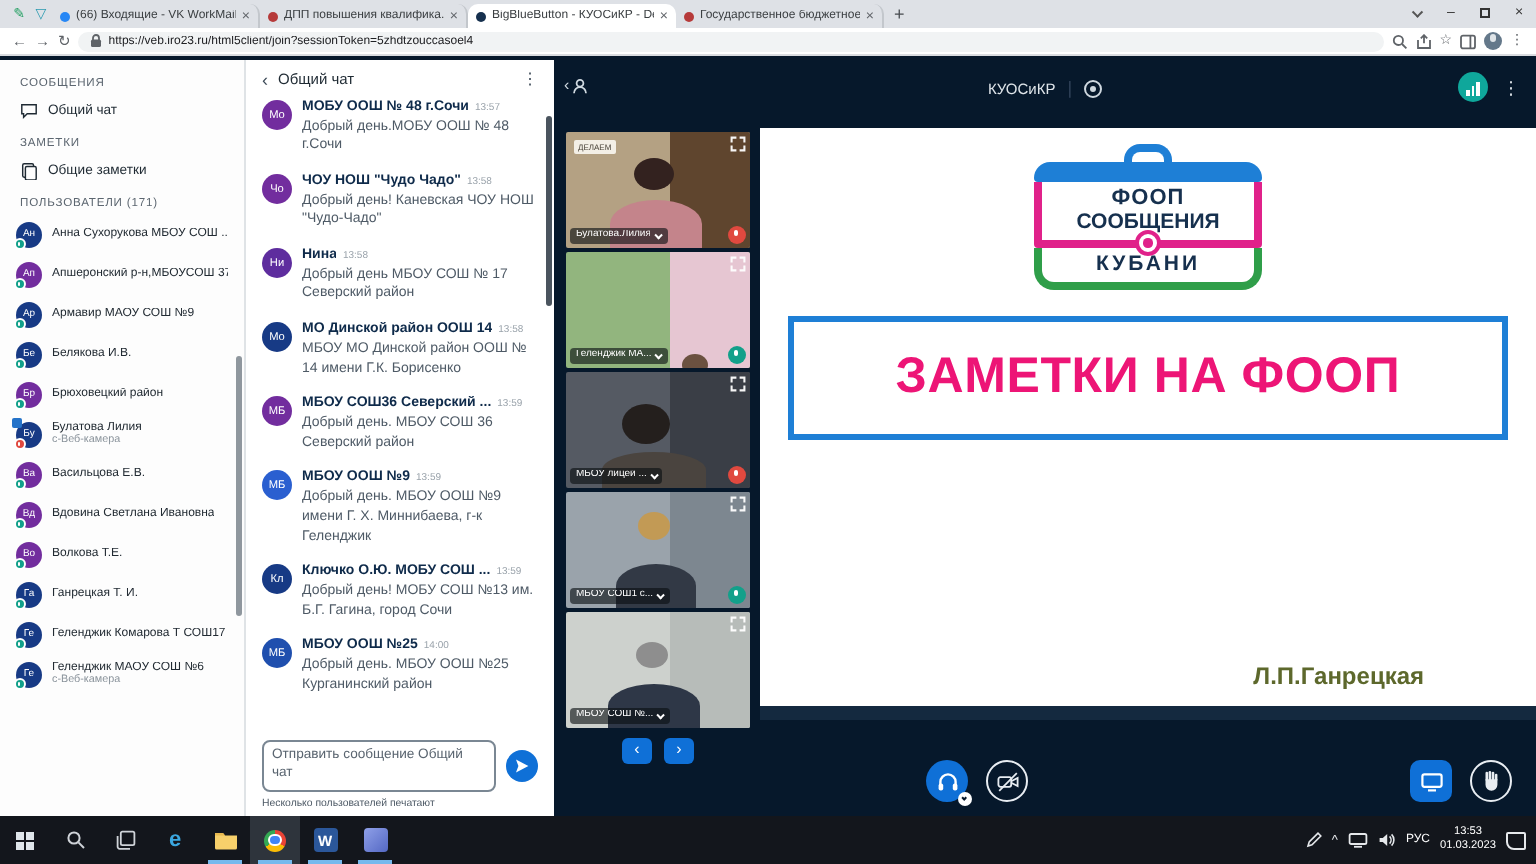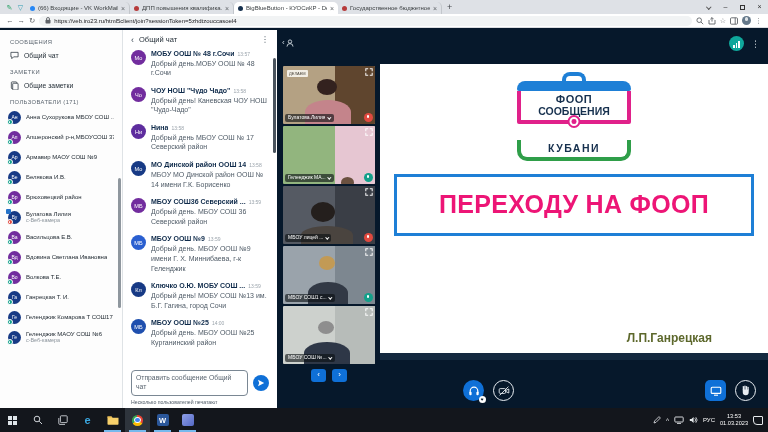--- a/index.html
+++ b/index.html
@@ -108,21 +108,21 @@
   .slide{position:absolute;left:103px;top:34px;right:0;height:296px;background:#fff;overflow:hidden}
   .logo{width:114px;margin:8px auto 0;position:relative}
   .logo-handle{width:24px;height:10px;border:4px solid #1e7fd6;border-bottom:none;border-radius:8px 8px 0 0;margin:0 auto -1px}
   .logo-top{height:10px;background:#1e7fd6;border-radius:8px 8px 2px 2px}
   .logo-mid{border-left:4px solid #e0218a;border-right:4px solid #e0218a;background:#fff;text-align:center;padding:2px 0 3px}
   .logo-l1{font-size:11px;font-weight:bold;color:#16304e;letter-spacing:.5px}
   .logo-l2{font-size:10.5px;font-weight:bold;color:#16304e}
   .logo-pinkline{height:4px;background:#e0218a;border-radius:0 0 2px 2px;position:relative}
   .bulb{position:absolute;left:50%;top:-5px;transform:translateX(-50%);width:13px;height:13px;background:#fff;border:2.5px solid #e0218a;border-radius:50%}
   .bulb::after{content:"";position:absolute;inset:2.2px;background:#e0218a;border-radius:50%}
-  .logo-bot{border:4px solid #2f9e49;border-top:none;border-radius:0 0 10px 10px;text-align:center;padding:2px 0 3px;margin-top:16px}
+  .logo-bot{border:4px solid #2f9e49;border-top:none;border-radius:0 0 10px 10px;text-align:center;padding:2px 0 3px;margin-top:0}
   .logo-l3{font-size:10.5px;font-weight:bold;color:#16304e;letter-spacing:1.5px}
   .slide-titlebox{margin:13px 14px 0;border:3px solid #1e7fd6;padding:13px 4px;text-align:center}
   .slide-title{font-size:25px;line-height:1.18;font-weight:bold;color:#ed1576;letter-spacing:.3px}
   .slide-author{position:absolute;right:56px;bottom:15px;font-size:12px;font-weight:bold;color:#5d682c}
   .slide-bottombar{position:absolute;left:0;right:0;bottom:0;height:7px;background:#14293f}
 
   .ctl-left{position:absolute;left:186px;bottom:7px;display:flex;align-items:center;gap:9px}
   .ctl-right{position:absolute;right:12px;bottom:7px;display:flex;align-items:center;gap:9px}
   .ctl{width:21px;height:21px;border-radius:50%;display:flex;align-items:center;justify-content:center;position:relative}
   .ctl.blue{background:#0F70D7}
@@ -516,20 +516,25 @@
     </section>
 
     <section class="stage">
       <div class="hide-users">
         <span>‹</span>
         <svg width="8" height="8" viewBox="0 0 8 8">
             <circle cx="4" cy="2.6" r="1.7" stroke="#cfd8df" fill="none" stroke-width="0.9"></circle>
             <path d="M1 7.6a3 3 0 0 1 6 0" stroke="#cfd8df" fill="none" stroke-width="0.9"></path>
           </svg>
       </div>
+      <div class="stage-header">
+        <span class="hdr-title">КУОСиКР</span>
+        <span class="hdr-div">|</span>
+        <span class="rec"></span>
+      </div>
       <div class="hdr-right">
         <span class="conn">
             <i style="height:3px"></i>
             <i style="height:5px"></i>
             <i style="height:7px"></i>
           </span>
         <span class="hdr-kebab">⋮</span>
       </div>
 
       <div class="webcams">
@@ -624,21 +629,21 @@
           </div>
           <div class="logo-pinkline">
             <span class="bulb"></span>
           </div>
           <div class="logo-bot">
             <div class="logo-l3">КУБАНИ</div>
           </div>
         </div>
         <div class="slide-titlebox">
           <div class="slide-title">
-            <div>ПЕРЕХОДУ НА ФООП</div>
+            <div>ЗАМЕТКИ НА ФООП</div>
           </div>
         </div>
         <div class="slide-author">Л.П.Ганрецкая</div>
         <div class="slide-bottombar"></div>
       </div>
 
       <div class="ctl-left">
         <span class="ctl blue">
           <svg width="12" height="12" viewBox="0 0 12 12">
               <path d="M2.2 8V6a3.8 3.8 0 0 1 7.6 0v2" stroke="#fff" fill="none" stroke-width="1.2"></path>

